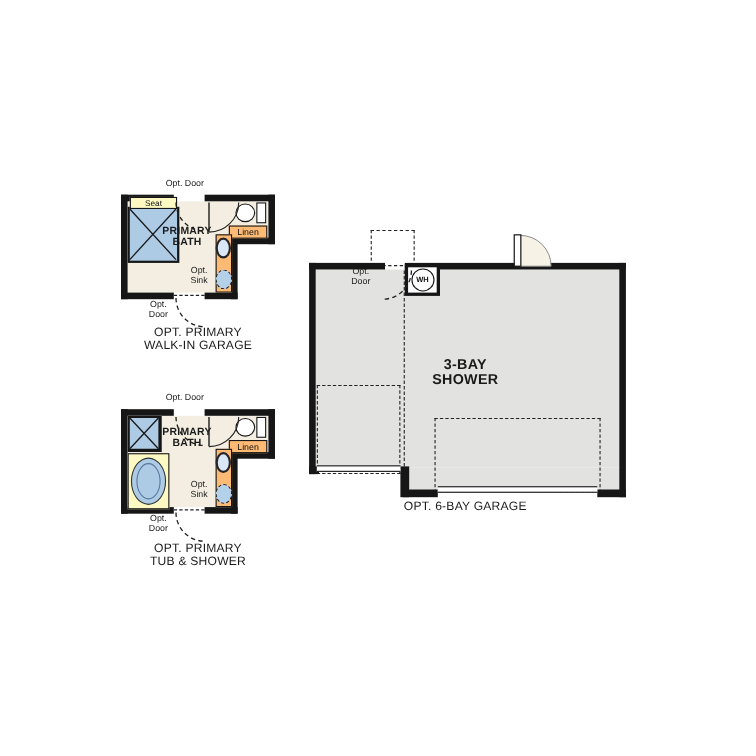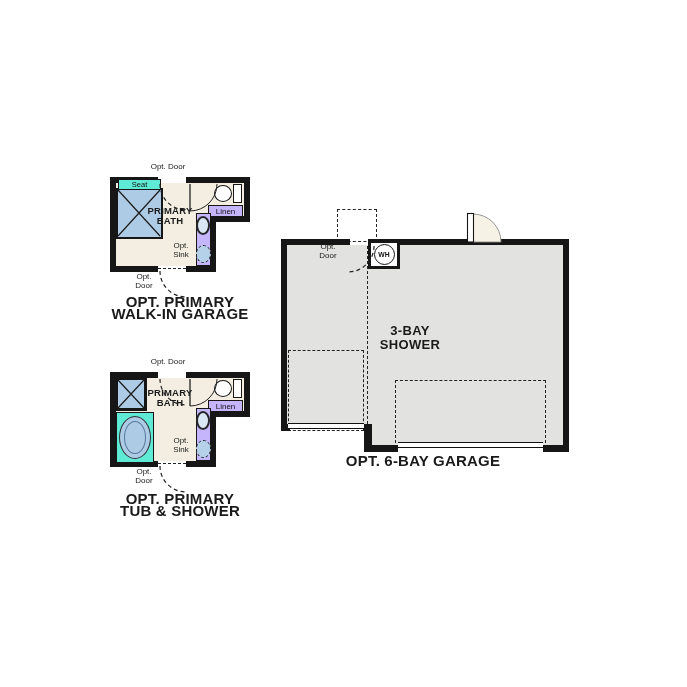--- a/index.html
+++ b/index.html
@@ -1,36 +1,36 @@
 <!DOCTYPE html>
 <html><head>
 <meta charset="utf-8">
 <style>
   html,body{margin:0;padding:0;background:#ffffff;}
   .canvas{position:relative;width:687px;height:687px;background:#ffffff;
           font-family:"Liberation Sans",sans-serif;color:#111;overflow:hidden;}
   .wall{position:absolute;background:#161616;}
   .floor-bath{position:absolute;background:#f3eee1;}
   .floor-garage{position:absolute;background:#e2e2e0;}
-  .tanbox{position:absolute;background:#c4b5fd;border:1px solid #161616;box-sizing:border-box;}
-  .whitebox{position:absolute;background:#5eead4;border:1.4px solid #161616;box-sizing:border-box;}
+  .tanbox{position:absolute;background:#fdba74;border:1px solid #161616;box-sizing:border-box;}
+  .whitebox{position:absolute;background:#fef9c3;border:1.4px solid #161616;box-sizing:border-box;}
   .shower{position:absolute;background:#aecbe6;border:2px solid #161616;box-sizing:border-box;}
   .dashedrect{position:absolute;border:1.4px dashed #222;box-sizing:border-box;}
   .dashline-h{position:absolute;border-top:1.4px dashed #222;height:0;}
   .dashline-v{position:absolute;border-left:1.4px dashed #222;width:0;}
   .sink{position:absolute;background:#d9e8f4;border:2.4px solid #26262a;border-radius:50%;box-sizing:border-box;}
   .optsink{position:absolute;background:#b5d1ea;border:1.4px dashed #222;border-radius:50%;box-sizing:border-box;}
   .toilet-bowl{position:absolute;background:#fff;border:1.5px solid #161616;border-radius:50%;box-sizing:border-box;}
   .toilet-tank{position:absolute;background:#fff;border:1.5px solid #161616;box-sizing:border-box;}
   .gdoor{position:absolute;background:#fff;border-top:1.3px solid #111;border-bottom:1.3px solid #111;box-sizing:border-box;}
   .lbl{position:absolute;text-align:center;white-space:nowrap;color:#1a1a1a;}
   .sm{font-size:8px;line-height:8.5px;}
   .roomlbl{font-weight:bold;font-size:9.5px;line-height:10px;letter-spacing:.2px;}
   .garagelbl{font-weight:bold;font-size:13px;line-height:14px;letter-spacing:.3px;}
-  .caption{font-weight:bold;font-size:15px;line-height:12px;letter-spacing:.2px;}
+  .caption{font-weight:normal;font-size:11px;line-height:12px;letter-spacing:.2px;}
   .whbox{position:absolute;background:#161616;display:flex;align-items:center;justify-content:center;}
   .whinner{width:26px;height:23px;background:#fff;display:flex;align-items:center;justify-content:center;}
   .whcircle{width:21px;height:21px;border:1.3px solid #161616;border-radius:50%;display:flex;
             align-items:center;justify-content:center;font-size:6.8px;font-weight:bold;box-sizing:border-box;background:#fff;}
   .tub-outer{position:absolute;background:#aecbe6;border:1.6px solid #30343a;border-radius:50%;box-sizing:border-box;}
   .tub-inner{position:absolute;border:1.1px solid #56799c;border-radius:50%;box-sizing:border-box;}
   svg.overlay{position:absolute;left:0;top:0;pointer-events:none;}
 </style>
 </head>
 <body>
@@ -159,21 +159,21 @@
         <span>WH</span>
       </div>
     </div>
   </div>
 
   <div class="lbl sm" style="left:312px;top:243px;width:32px;">
     <span style="display:block;">Opt.</span>
     <span style="display:block;">Door</span>
   </div>
 
-  <div class="lbl garagelbl" style="left:360px;top:324px;width:100px;">
+  <div class="lbl garagelbl" style="left:373px;top:324px;width:100px;">
     <span style="display:block;">3-BAY</span>
     <span style="display:block;">SHOWER</span>
   </div>
 
   <div class="lbl caption" style="left:343px;top:455px;width:160px;">OPT. 6-BAY GARAGE</div>
 
   <svg class="overlay" width="687" height="687" viewBox="0 0 687 687">
 
     <path d="M118,190 L160,236 M160,190 L118,236" stroke="#1a1a1a" stroke-width="1.2" fill="none"></path>
 

